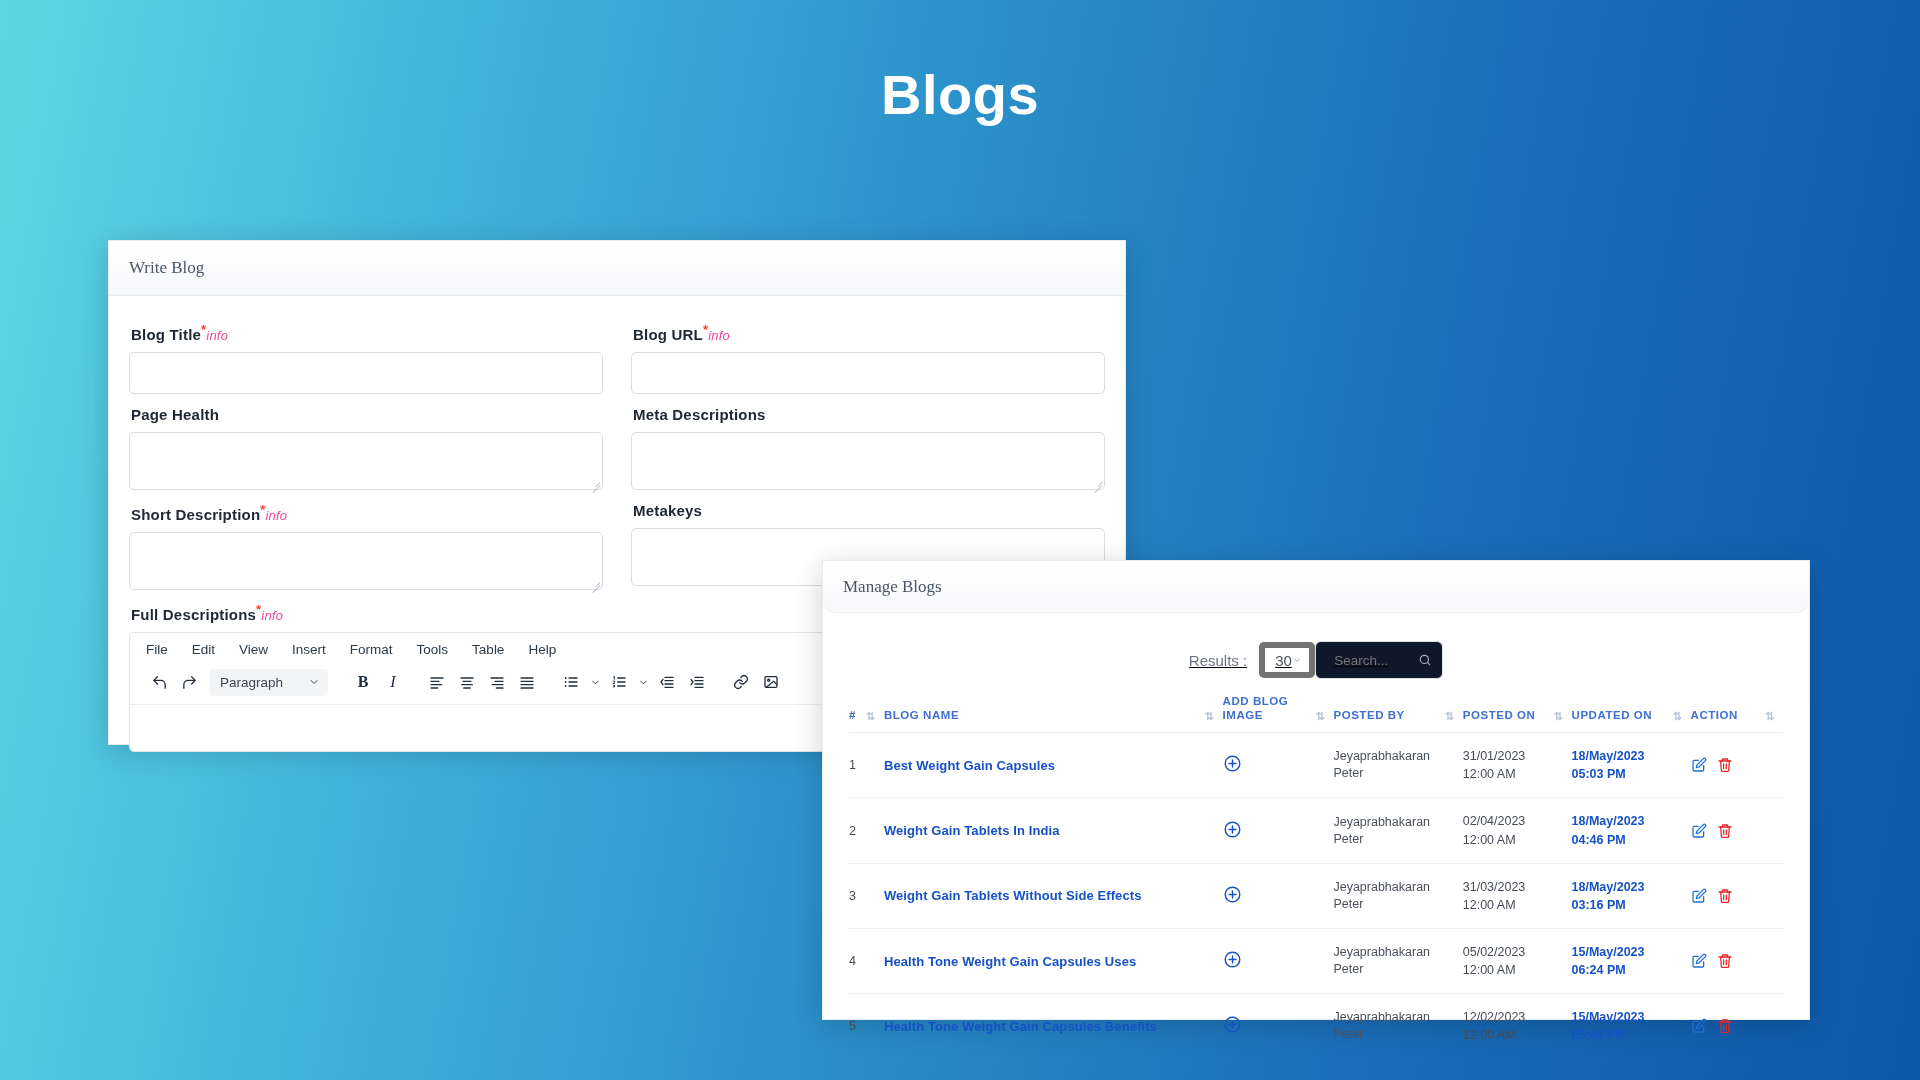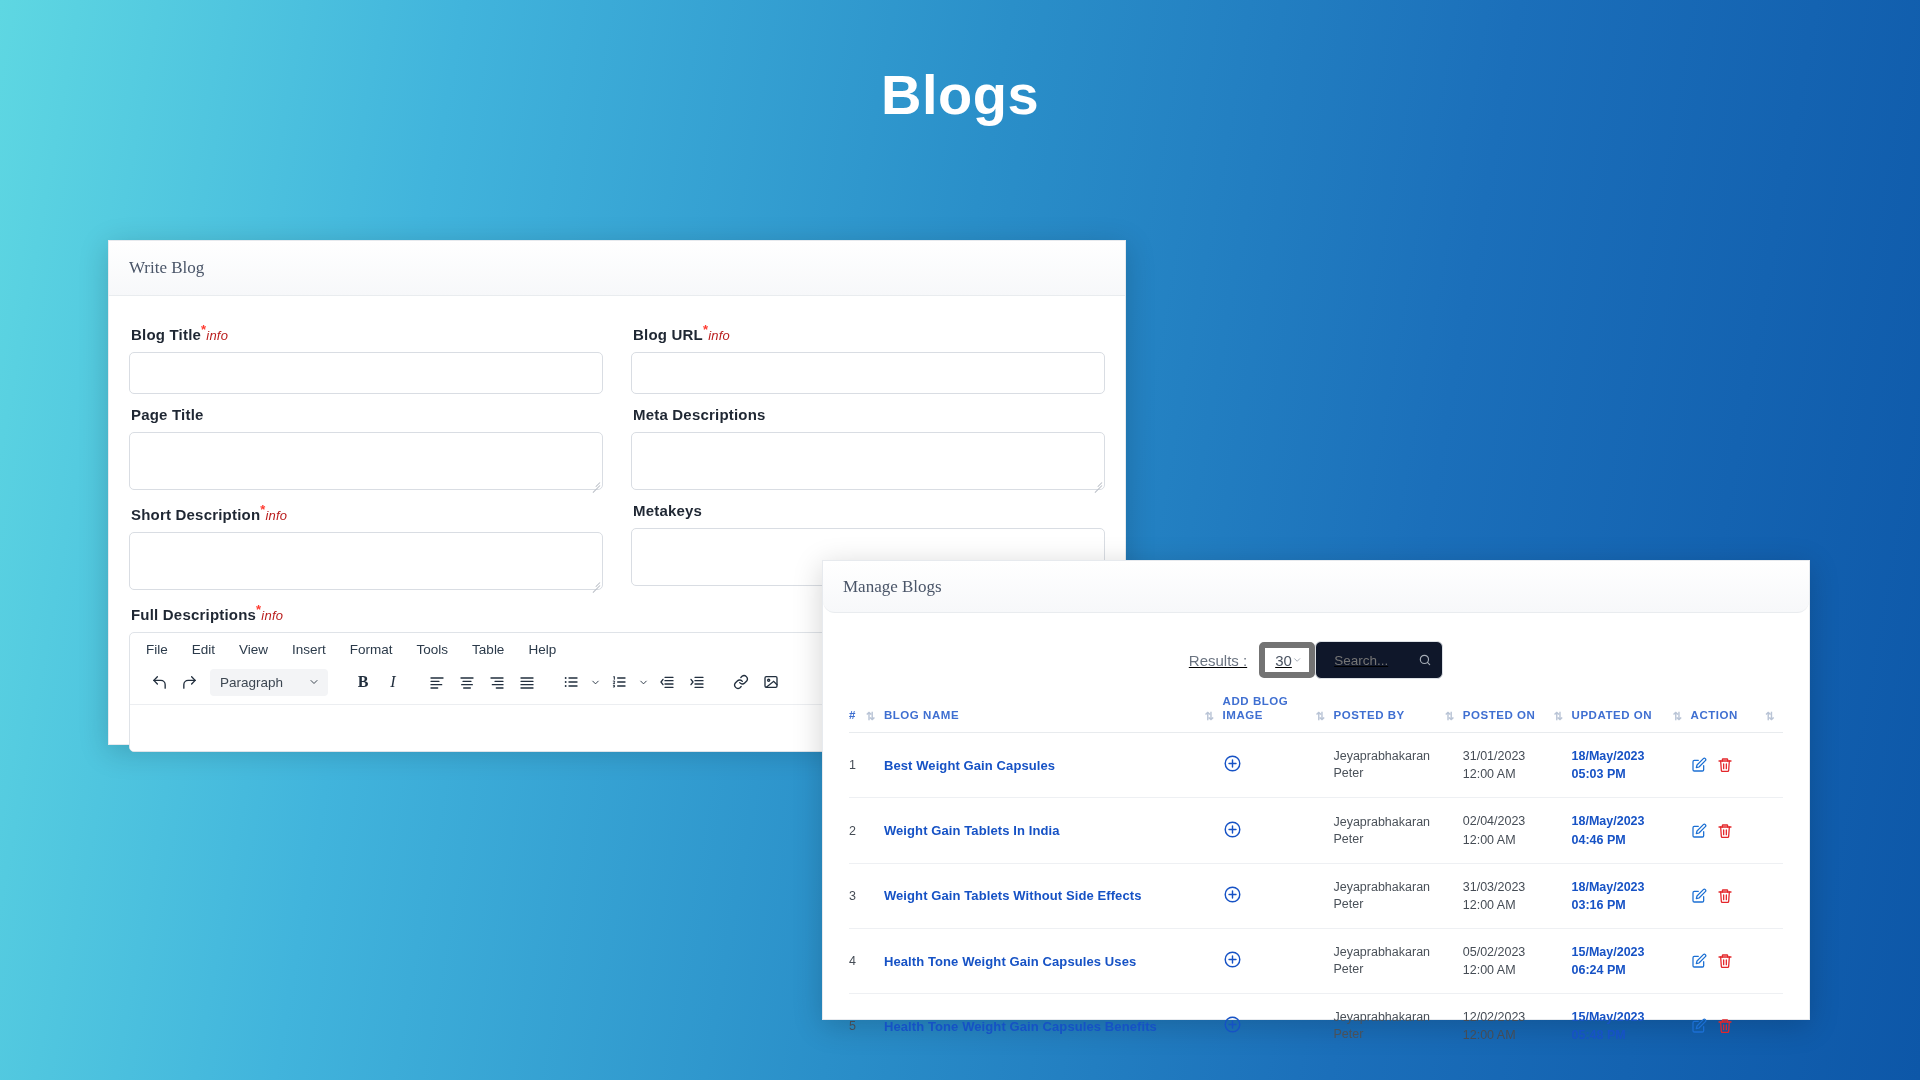--- a/index.html
+++ b/index.html
@@ -36,21 +36,21 @@
   #write-blog { left:108px; top:240px; width:1018px; height:505px; }
   #write-blog .card-head { height:55px; }
   .wb-body { padding:26px 20px 0 20px; }
   .form-row { display:flex; gap:28px; margin-bottom:12px; }
   .form-col { width:477px; }
   .f-label {
     font-size:15px; font-weight:bold; color:#1f2733;
     margin:0 0 9px 2px; display:block; letter-spacing:.2px;
   }
   .req { color:#ff3b30; font-size:13px; vertical-align:super; }
-  .info { color:#b91c1c; font-style:italic; font-weight:normal; font-size:13px; }
+  .info { color:#ec4899; font-style:italic; font-weight:normal; font-size:13px; }
   .f-input {
     width:100%; height:42px; border:1px solid #d9dde3; border-radius:5px;
     background:#fff; outline:none; font-family:inherit; font-size:14px;
     padding:0 12px; color:#222;
   }
   .f-area {
     width:100%; height:58px; border:1px solid #d9dde3; border-radius:5px;
     background:#fff; outline:none; resize:none; font-family:inherit; font-size:14px;
     padding:8px 12px; color:#222; display:block;
   }
@@ -163,21 +163,21 @@
         <input class="f-input" placeholder="" style="">
       </div>
       <div class="form-col">
         <label class="f-label"><span>Blog URL</span><span class="req">*</span><span class="info">info</span></label>
         <input class="f-input" placeholder="" style="">
       </div>
     </div>
 
     <div class="form-row">
       <div class="form-col">
-        <label class="f-label">Page Title</label>
+        <label class="f-label">Page Health</label>
         <div class="area-wrap">
           <textarea class="f-area" placeholder="" style=""></textarea>
           <span class="resize-grip"></span>
         </div>
       </div>
       <div class="form-col">
         <label class="f-label">Meta Descriptions</label>
         <div class="area-wrap">
           <textarea class="f-area" placeholder="" style=""></textarea>
           <span class="resize-grip"></span>

